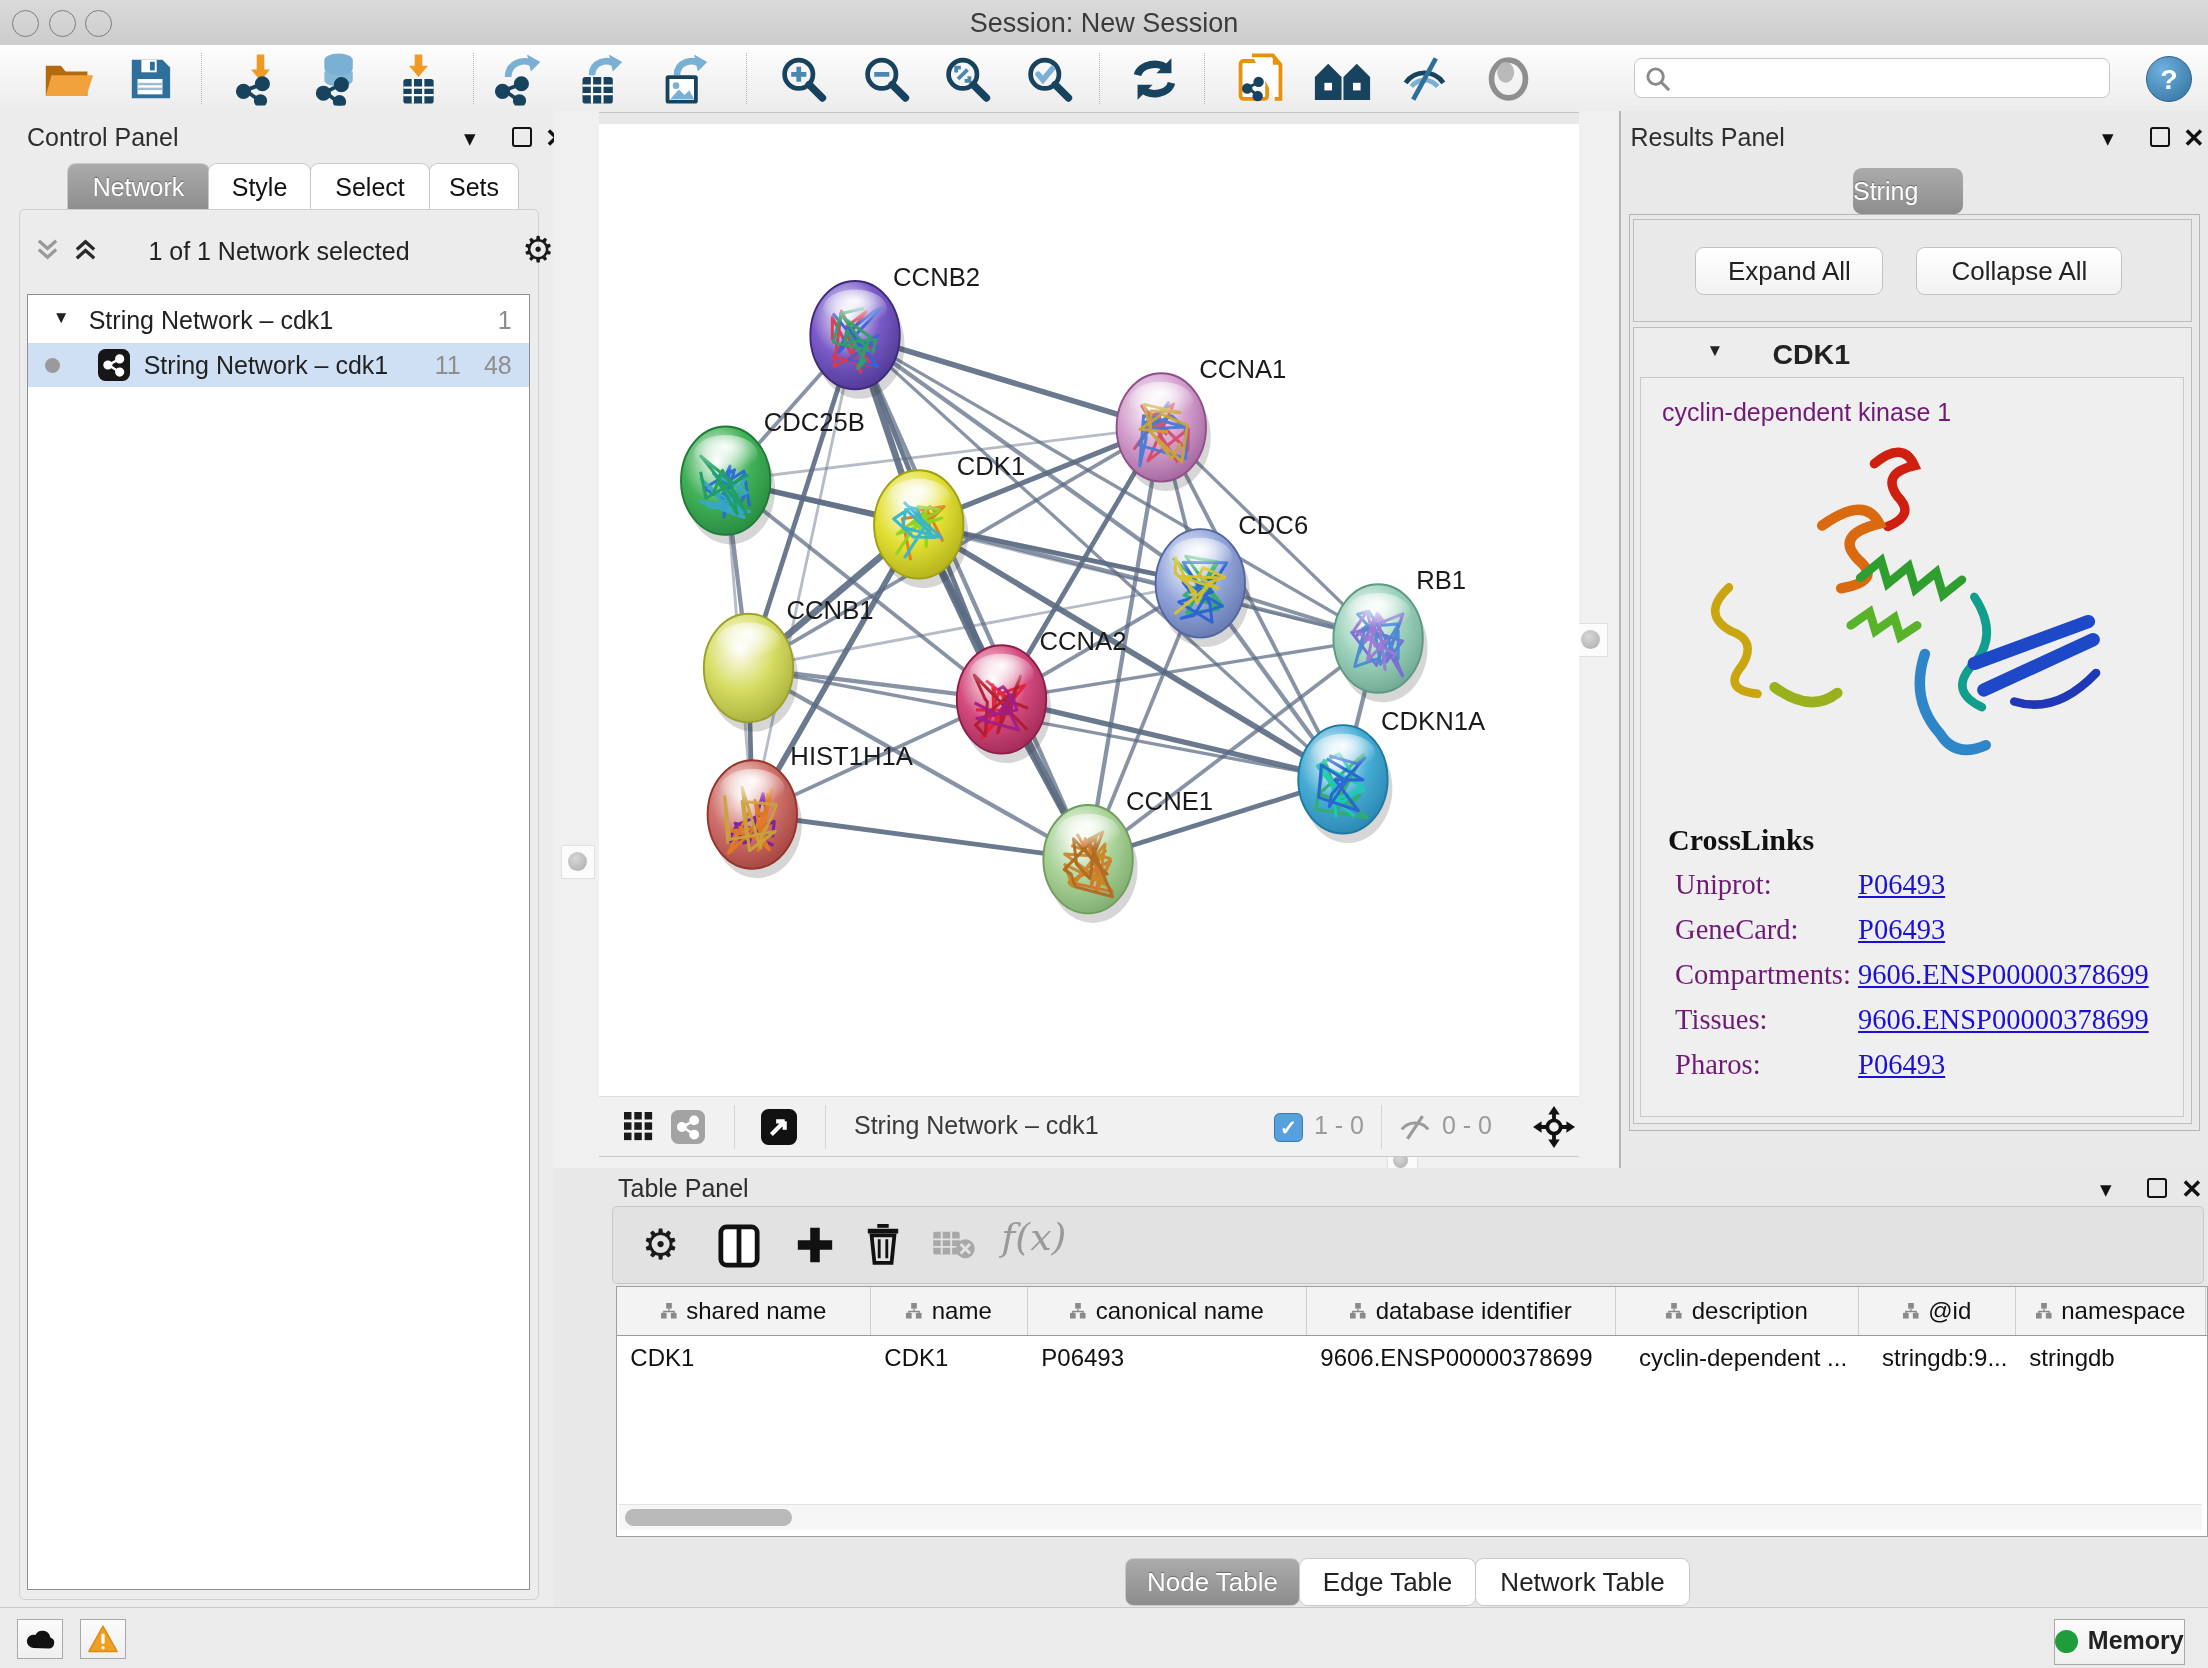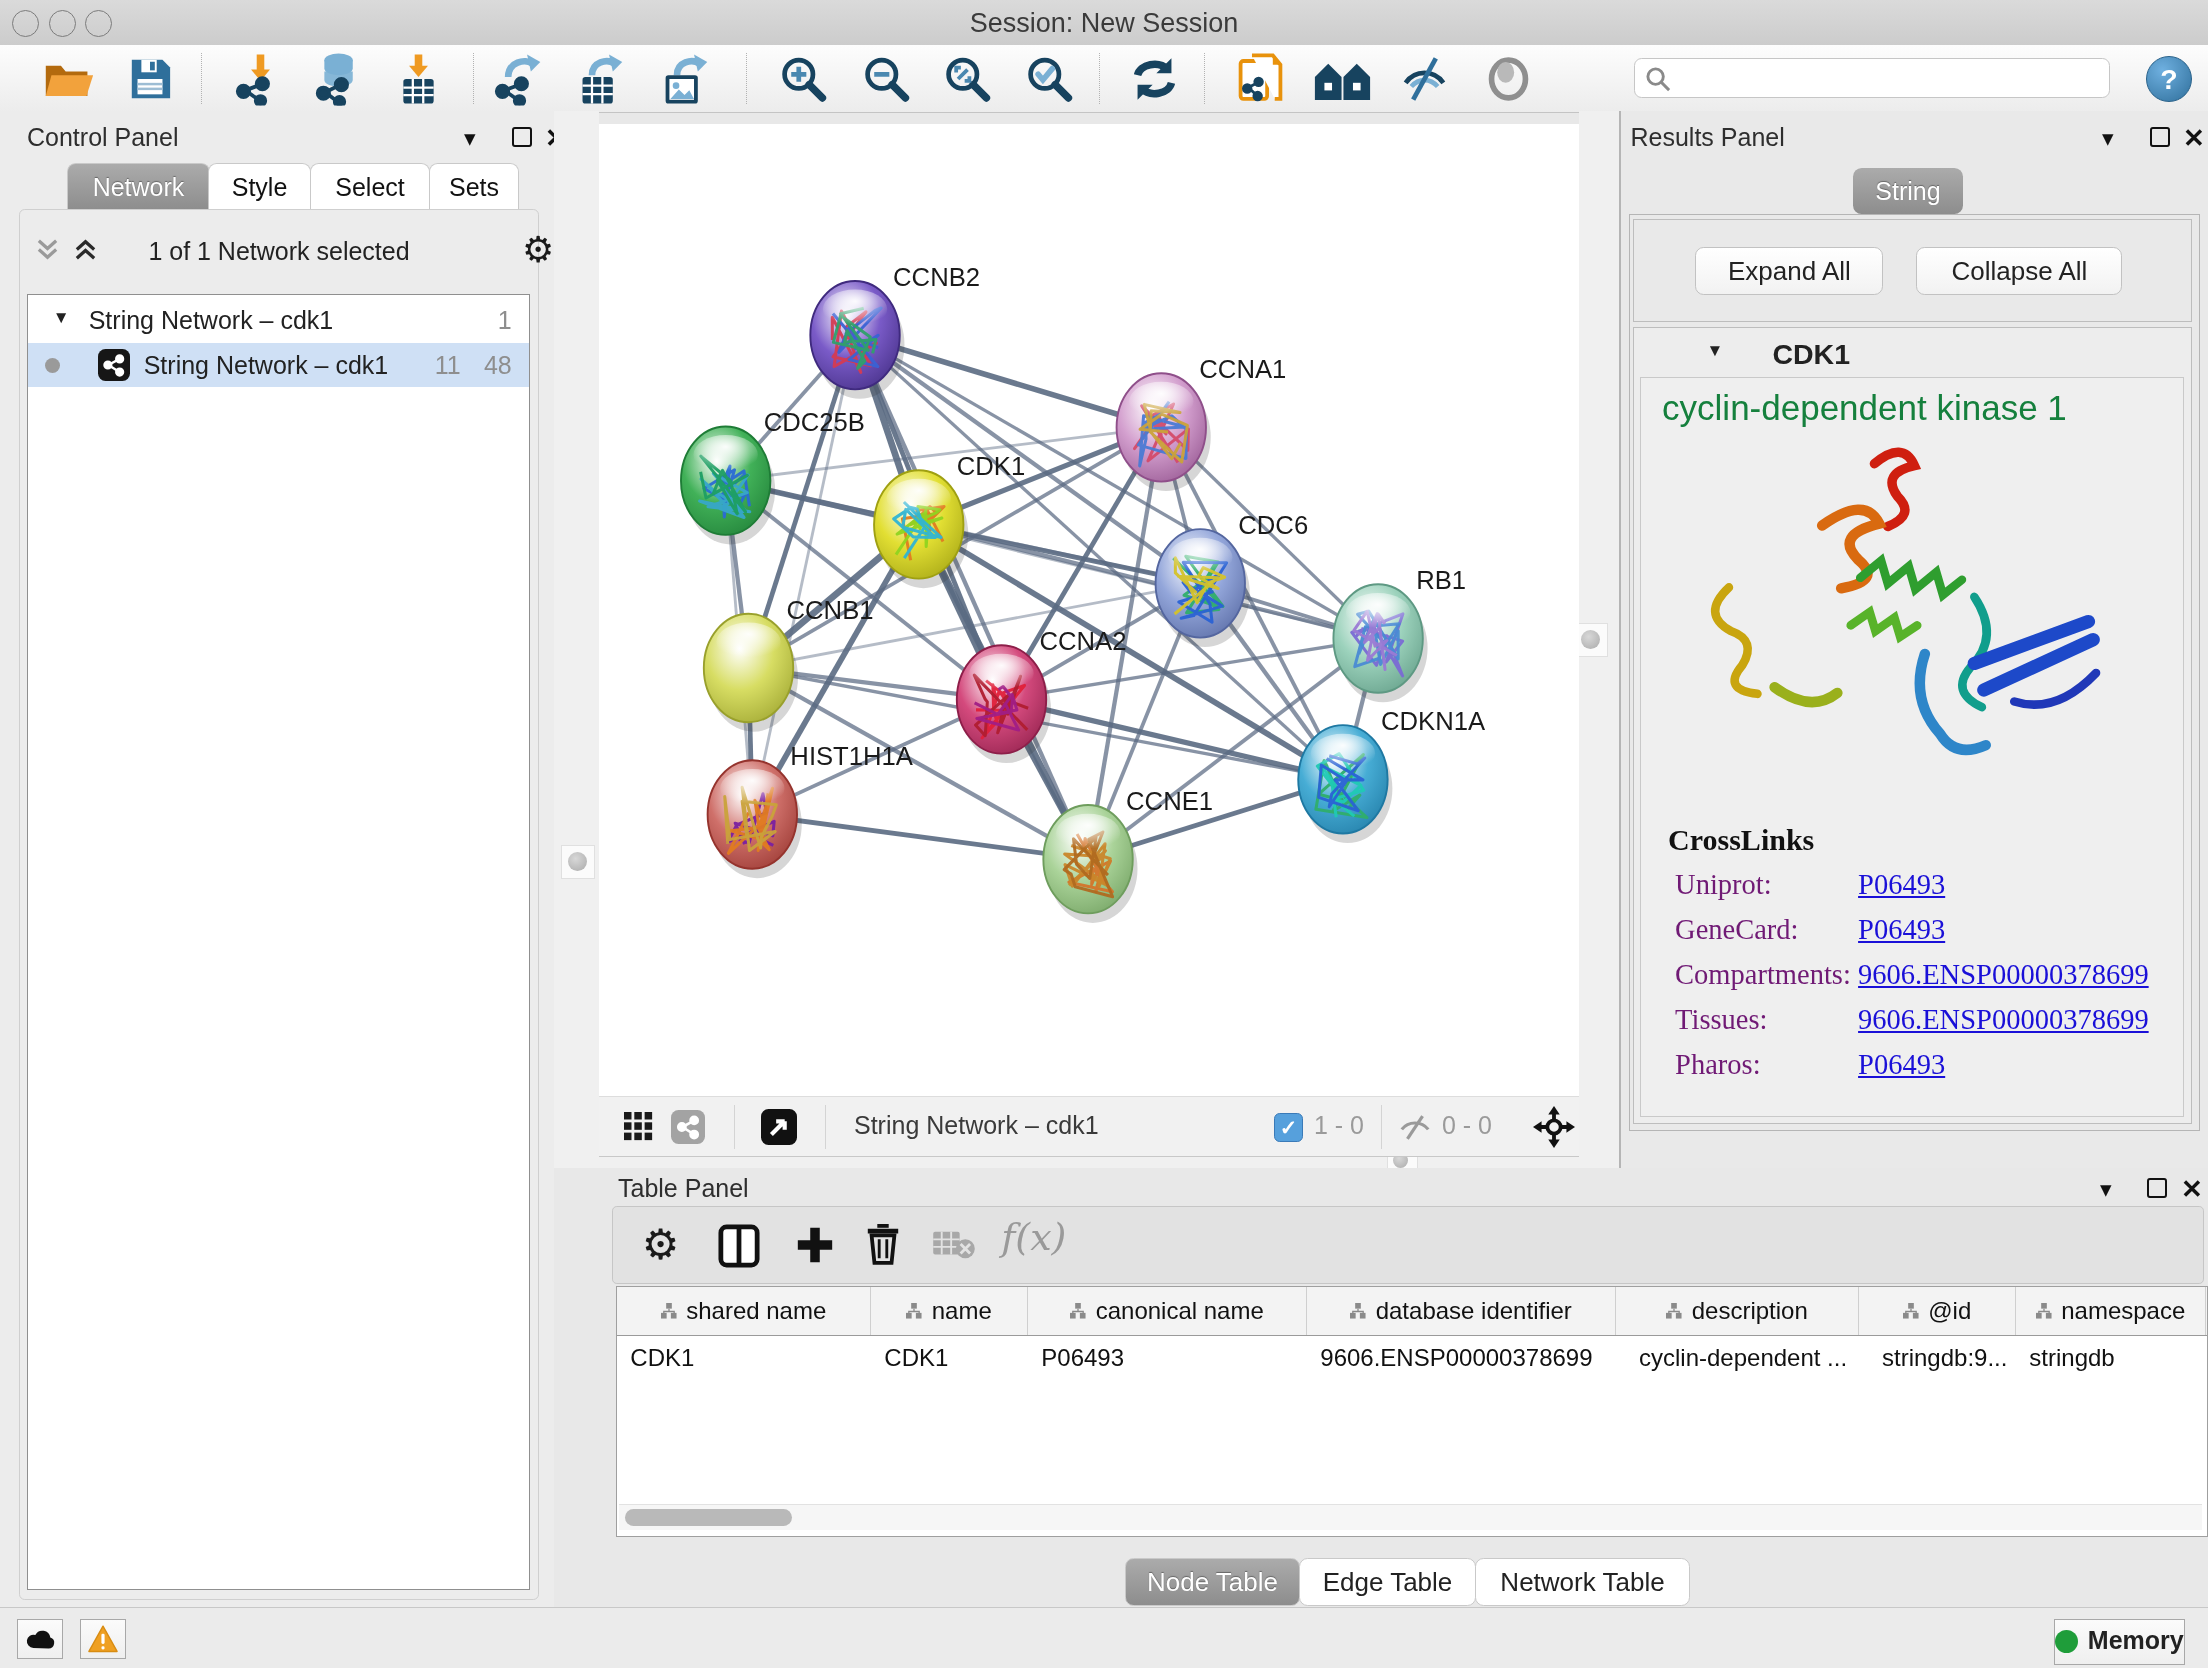--- a/index.html
+++ b/index.html
@@ -52,21 +52,21 @@
   .nbsep{position:absolute;top:7.6px;height:44px;border-left:1.9px solid #d4d4d4;}
   .nbtxt{position:absolute;top:14.3px;font-size:25px;color:#3a3a3a;}
   .nbcnt{position:absolute;top:14.3px;font-size:25px;color:#9a9a9a;}
   .checkbox{position:absolute;top:16px;width:27px;height:27px;border-radius:5.7px;
     background:#56a0dc;border:1px solid #3a7ab8;color:#fff;font-size:21px;font-weight:bold;
     text-align:center;line-height:27px;}
   
   .rp{position:absolute;left:1619px;top:111px;width:590px;height:1057px;background:#e9e9e9;
     border-left:2.9px solid #b5b5b5;}
   .rtab{position:absolute;left:232px;top:57px;width:110px;height:46px;border-radius:8.6px;
-    background:linear-gradient(#ababab,#8d8d8d);color:#fff;font-size:25px;text-align:center;
+    background:linear-gradient(#ababab,#8d8d8d);color:#fff;font-size:25px;text-align:left;
     line-height:46px;text-shadow:0 -1px 1px #666;}
   .rbox{position:absolute;left:7.6px;top:103px;width:569px;height:915px;border:1.9px solid #b5b5b5;
     background:#e9e9e9;}
   .rbtnbox{position:absolute;left:3.8px;top:3.8px;width:557px;height:101px;border:1.9px solid #bdbdbd;}
   .rbtn{position:absolute;top:27px;height:46px;background:linear-gradient(#ffffff,#f2f2f2);
     border:1px solid #c2c2c2;border-radius:8.6px;font-size:26px;text-align:center;line-height:46px;}
   .rsec{position:absolute;left:3.8px;top:112px;width:557px;height:795px;border:1.9px solid #bdbdbd;
     background:#ededed;}
   .rsechead{position:absolute;left:0;top:0;width:100%;height:49px;font-size:28.5px;font-weight:bold;}
   .rseccontent{position:absolute;left:5.7px;top:49px;width:542px;height:738px;border:1px solid #c9c9c9;
@@ -642,21 +642,21 @@
       <div class="rbtnbox">
         <div class="rbtn" style="left:61px;width:186px">Expand All</div>
         <div class="rbtn" style="left:282px;width:204px">Collapse All</div>
       </div>
       <div class="rsec">
         <div class="rsechead">
           <span style="position:absolute;left:72px;top:13.3px;font-size:17px">▼</span>
           <span style="position:absolute;left:138px;top:9.5px">CDK1</span>
         </div>
         <div class="rseccontent">
-          <div style="position:absolute;left:21px;top:10px;font-size:35px;color:#15803d">cyclin-dependent kinase 1</div>
+          <div style="position:absolute;left:21px;top:20px;font-size:25px;color:#701a75">cyclin-dependent kinase 1</div>
           <svg style="position:absolute;left:28.5px;top:57px" width="485" height="376" viewBox="0 0 510 395">
             <g fill="none" stroke-linecap="round">
               <path d="M215 30q30-25 42 2q-35 8-18 32q20 20-10 32" stroke="#cf1f10" stroke-width="10"></path>
               <path d="M160 95q45-32 60 -2q-48 12-22 38q26 22-18 30" stroke="#d96a10" stroke-width="11"></path>
               <path d="M62 160q-30 28 2 46q28 10 12 36q-22 26 16 30" stroke="#c9a50f" stroke-width="9"></path>
               <path d="M110 265q38 28 66 6" stroke="#9ab01c" stroke-width="11"></path>
               <path d="M200 150l22-18 7 24 22-18 7 24 22-18 7 24 20-16" stroke="#2f9e2f" stroke-width="9"></path>
               <path d="M190 200l20-14 6 20 20-14 6 20 18-12" stroke="#58b32a" stroke-width="9"></path>
               <path d="M320 170q28 42-4 74q-22 26 12 42" stroke="#119e8c" stroke-width="9"></path>
               <path d="M268 230q-16 48 16 84q16 26 48 12" stroke="#2e86c9" stroke-width="11"></path>

